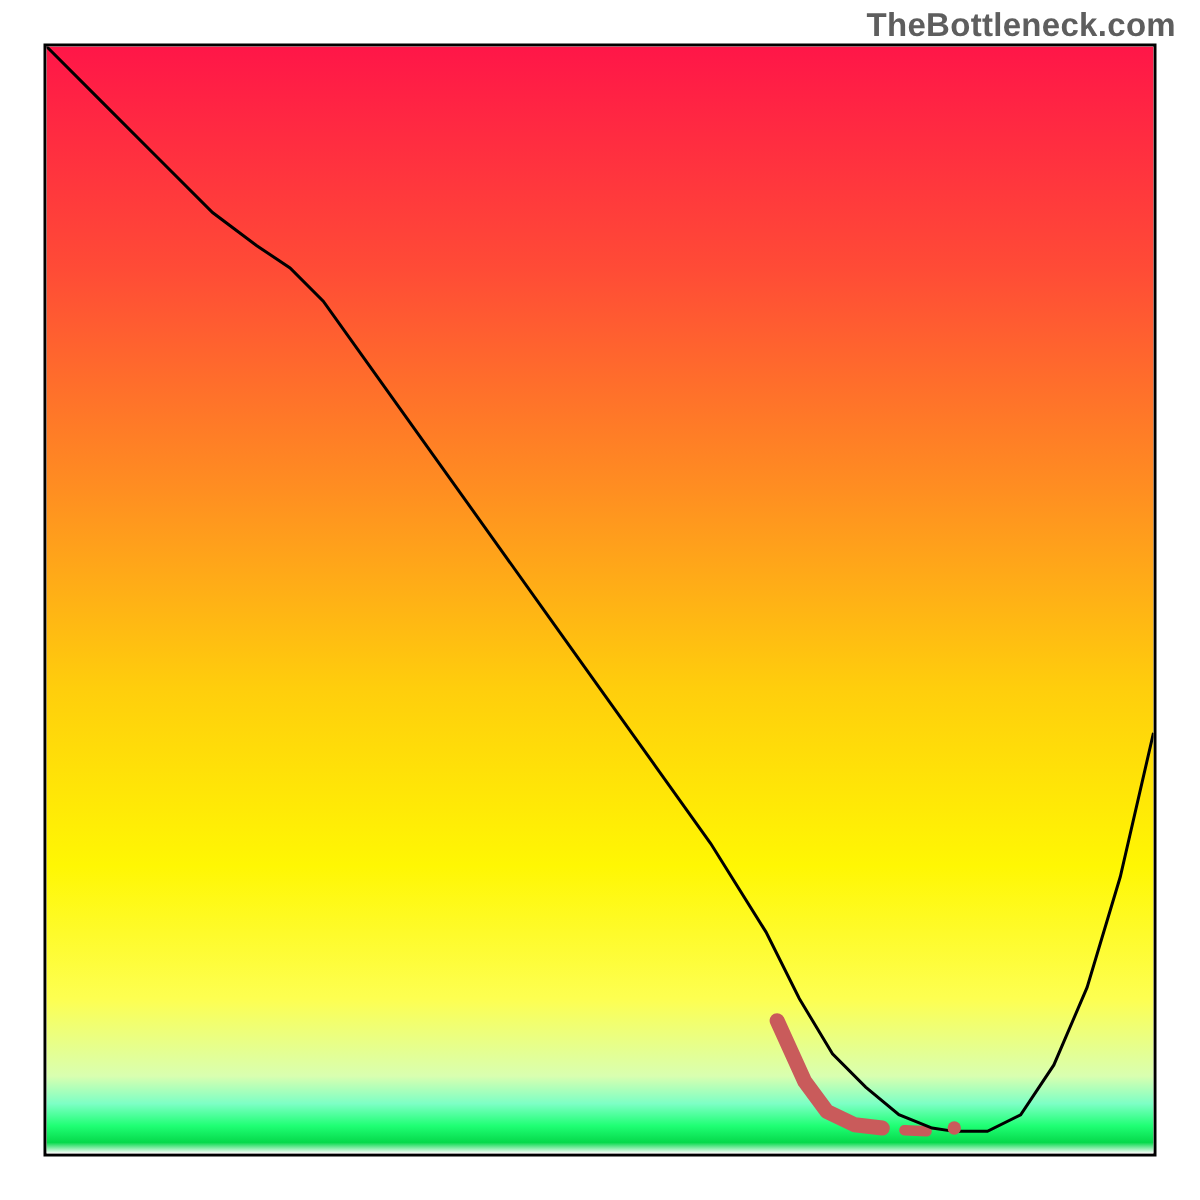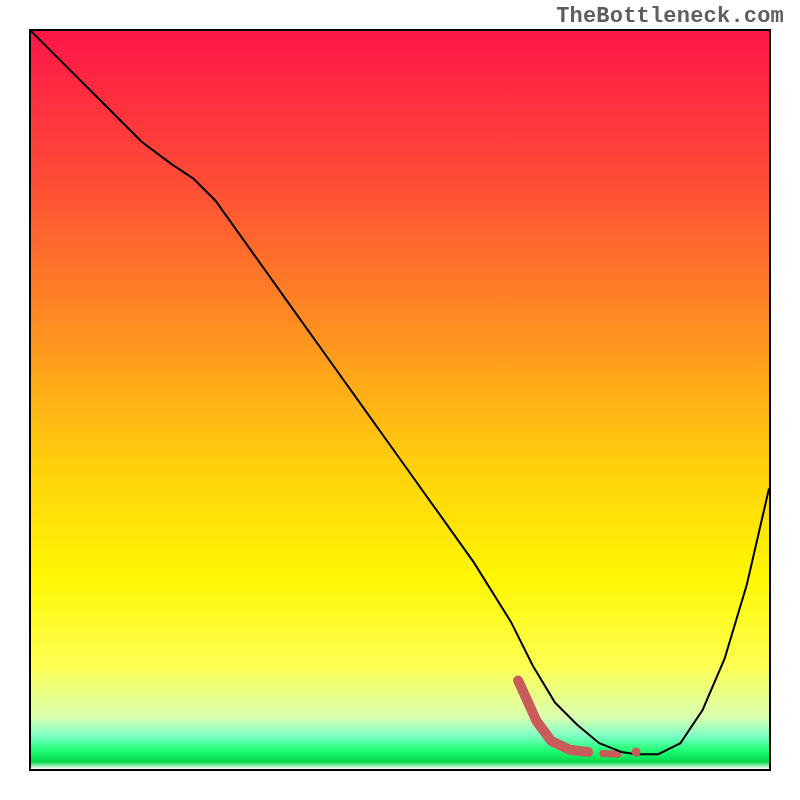--- a/index.html
+++ b/index.html
@@ -8,21 +8,20 @@
     width: 800px;
     height: 800px;
     background: #ffffff;
     font-family: Arial, Helvetica, sans-serif;
     overflow: hidden;
   }
   .wrap {
     position: relative;
     width: 800px;
     height: 800px;
-    font-family: Liberation Mono, monospace;
   }
   .watermark {
     position: absolute;
     top: 4px;
     right: 16px;
     font-size: 22px;
     font-weight: bold;
     color: #5e5e5e;
     letter-spacing: 0.2px;
     user-select: none;

